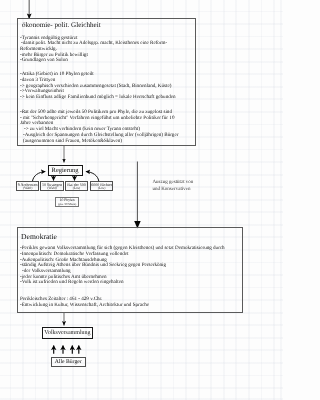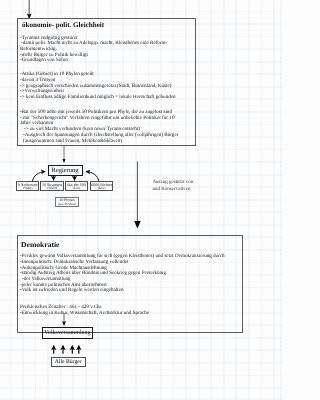--- a/index.html
+++ b/index.html
@@ -8,21 +8,21 @@
        -webkit-font-smoothing:antialiased;text-rendering:geometricPrecision;}
   #page{position:relative;width:283px;height:400px;overflow:hidden;}
   #content{position:absolute;inset:0;filter:blur(0.16px) contrast(1.12);}
   #grid{position:absolute;inset:0;
     background-image:
       repeating-linear-gradient(to right, rgba(120,135,165,.055) 0 1.8px, rgba(0,0,0,0) 1.8px 12.55px),
       repeating-linear-gradient(to bottom, rgba(120,135,165,.055) 0 1.8px, rgba(0,0,0,0) 1.8px 12.55px);
     background-position: -3px -2px; filter: blur(0.6px);}
   .box{position:absolute;border:0.9px solid #6a6a6a;background:transparent;box-sizing:border-box;}
   .bigbox{border-color:#5e5e5e;border-width:1px;}
-  .hd{font-size:7.1px;letter-spacing:0px;font-weight:bold;}
+  .hd{font-size:7.1px;letter-spacing:0px;}
   .ln{font-size:5.1px;line-height:5.1px;white-space:nowrap;}
   svg{position:absolute;left:0;top:0;overflow:visible;}
 
   #topbox{left:17px;top:18px;width:179px;height:128px;}
   #topbox .hd{position:absolute;left:4.0px;top:2.2px;}
   #topbox .body{position:absolute;left:0;top:-16.5px;right:0;}
 
   #regierung{left:47.6px;top:164.8px;width:35px;height:10.9px;border-color:#222;border-width:0.9px;}
   #regierung span{position:absolute;left:0;right:0;top:1.6px;text-align:center;font-size:6.5px;}
 
@@ -32,21 +32,21 @@
   .organ .a{top:0.8px;font-size:4.0px;}
   .organ .b{top:5.0px;font-size:3.4px;}
 
   #phylen{left:54.8px;top:196.9px;width:24.6px;height:9.8px;border:0.8px solid #777;}
   #phylen span{position:absolute;left:0;right:0;text-align:center;line-height:1;}
   #phylen span:nth-child(1){top:1.1px;font-size:3.7px;}
   #phylen span:nth-child(2){top:5.3px;font-size:3.0px;}
 
   #sidenote{position:absolute;left:152.5px;top:180.3px;font-size:5.0px;line-height:6.9px;color:#3a3a3a;}
 
-  #demobox{left:17px;top:227px;width:226px;height:98px;margin-top:8px;}
+  #demobox{left:17px;top:227px;width:226px;height:86px;}
   #demobox .hd{position:absolute;left:3.1px;top:3.9px;font-size:7.6px;}
   #demobox .body{position:absolute;left:0;top:-230.6px;right:0;}
 
   #vv{left:41.7px;top:326.9px;width:51.6px;height:12.5px;border:0.9px solid #222;}
   #vv span{position:absolute;left:0;right:0;top:2.6px;text-align:center;font-size:6.0px;line-height:1;}
 
   #ab{left:50.6px;top:357.4px;width:35.2px;height:9.3px;border:0.8px solid #555;}
   #ab span{position:absolute;left:0;right:0;top:1.5px;text-align:center;font-size:5.7px;line-height:1;}
 </style>
 </head>

